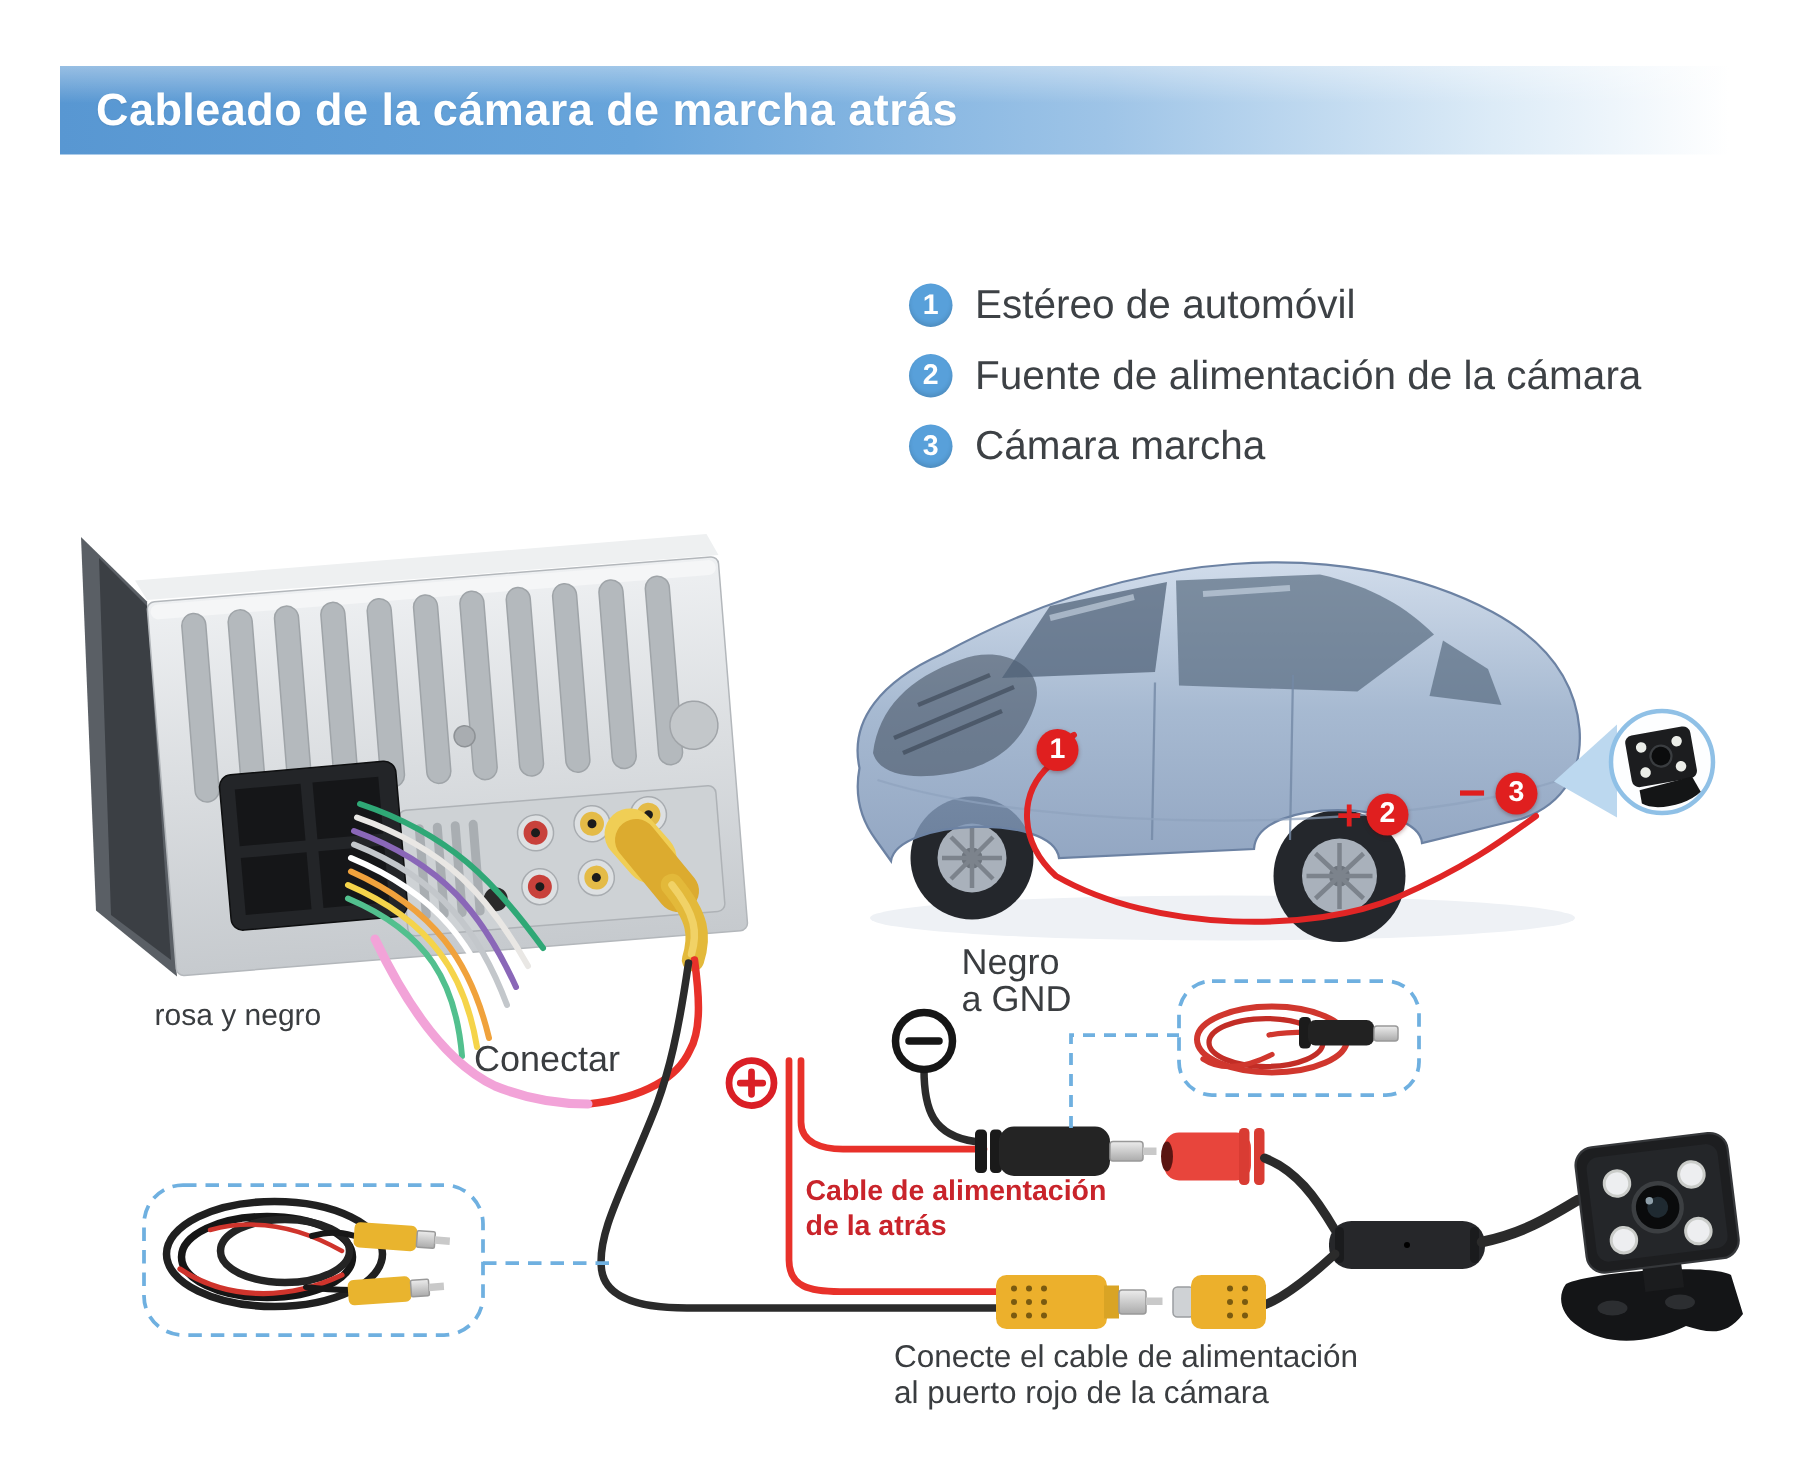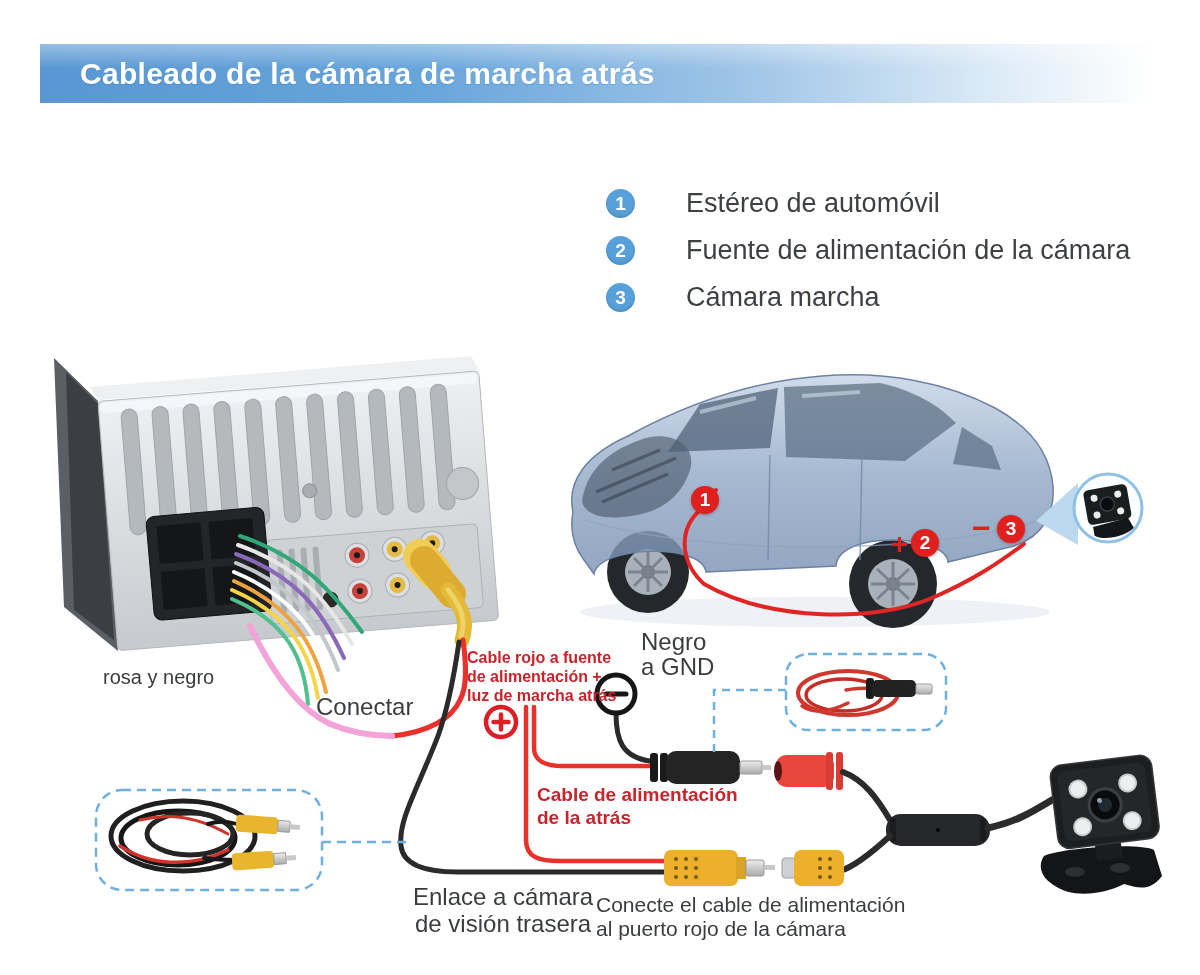--- a/index.html
+++ b/index.html
@@ -4,29 +4,29 @@
 <style>
   html,body{margin:0;padding:0;background:#fff;}
   .stage{position:relative;width:1200px;height:975px;background:#ffffff;overflow:hidden;
          font-family:"Liberation Sans","DejaVu Sans",sans-serif;color:#3a3d40;}
   .stage svg{position:absolute;left:0;top:0;}
   
   .banner{position:absolute;left:40px;top:44px;width:1124px;height:59px;
     background:linear-gradient(180deg,rgba(255,255,255,.38) 0%,rgba(255,255,255,0) 42%),
                linear-gradient(90deg,#5897d2 0%,#68a5db 34%,#9ec4e7 62%,#dcebf7 85%,#ffffff 99%);
     display:flex;align-items:center;}
-  .banner h1{margin:16px;padding:0 0 0 24px;font-size:30px;font-weight:bold;color:#ffffff;
+  .banner h1{margin:0;padding:0 0 0 24px;font-size:30px;font-weight:bold;color:#ffffff;
     letter-spacing:.3px;text-shadow:0 1px 1px rgba(70,120,170,.35);}
   
   .legend{position:absolute;left:606px;top:188px;}
   .legend-row{display:flex;align-items:center;gap:15px;margin-bottom:16px;}
   .legend-num{width:29px;height:29px;border-radius:50%;background:#58a0da;color:#fff;
     font-size:19px;font-weight:bold;display:flex;align-items:center;justify-content:center;
     box-shadow:inset 0 -2px 3px rgba(0,0,0,.12);}
-  .legend-label{font-size:27px;color:#3d4145;margin-left:36px;}
+  .legend-label{font-size:27px;color:#3d4145;}
   
   .lbl{position:absolute;white-space:nowrap;}
   .gray{color:#3a3d40;}
   .red{color:#c9242b;}
   .lbl .line{display:block;}
   .lbl-rosa{left:103px;top:666px;font-size:20px;}
   .lbl-conectar{left:316px;top:693px;font-size:24px;}
   .lbl-rednote{left:467px;top:648px;font-size:16px;font-weight:bold;line-height:19px;}
   .lbl-gnd{left:641px;top:629px;font-size:24px;line-height:25px;}
   .lbl-campower{left:537px;top:783px;font-size:19px;font-weight:bold;line-height:23px;}
@@ -346,40 +346,31 @@
   </div>
   <div class="legend-row">
     <span class="legend-num">3</span>
     <span class="legend-label">Cámara marcha</span>
   </div>
 </div>
 
 <div class="lbl gray lbl-rosa">rosa y negro</div>
 <div class="lbl gray lbl-conectar">Conectar</div>
 
-<div class="lbl red lbl-rednote">
-  <span class="line">Cable rojo a fuente</span>
-  <span class="line">de alimentación +</span>
-  <span class="line">luz de marcha atrás</span>
-</div>
 
 <div class="lbl gray lbl-gnd">
   <span class="line">Negro</span>
   <span class="line">a GND</span>
 </div>
 
 <div class="lbl red lbl-campower">
   <span class="line">Cable de alimentación</span>
   <span class="line">de la atrás</span>
 </div>
 
-<div class="lbl gray lbl-enlace">
-  <span class="line">Enlace a cámara</span>
-  <span class="line">de visión trasera</span>
-</div>
 
 <div class="lbl gray lbl-conecte">
   <span class="line">Conecte el cable de alimentación</span>
   <span class="line">al puerto rojo de la cámara</span>
 </div>
 
 <div class="marker m1">1</div>
 <div class="marker m2">2</div>
 <div class="marker m3">3</div>
 <div class="sign sign-plus">+</div>

